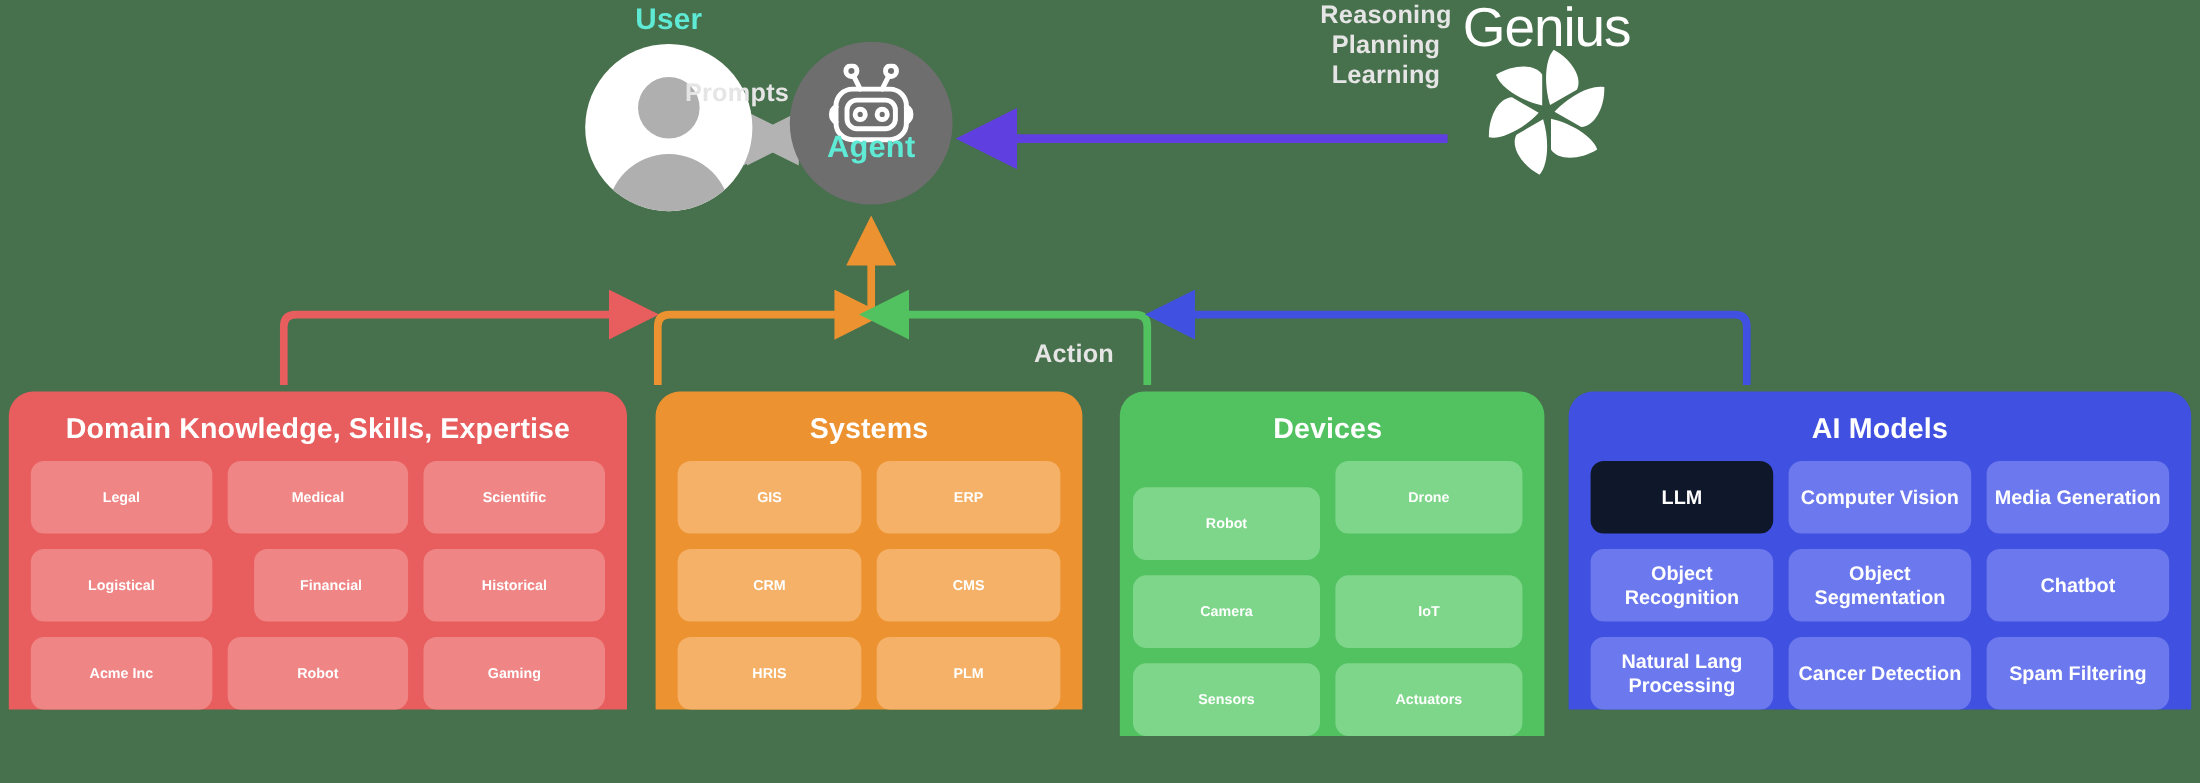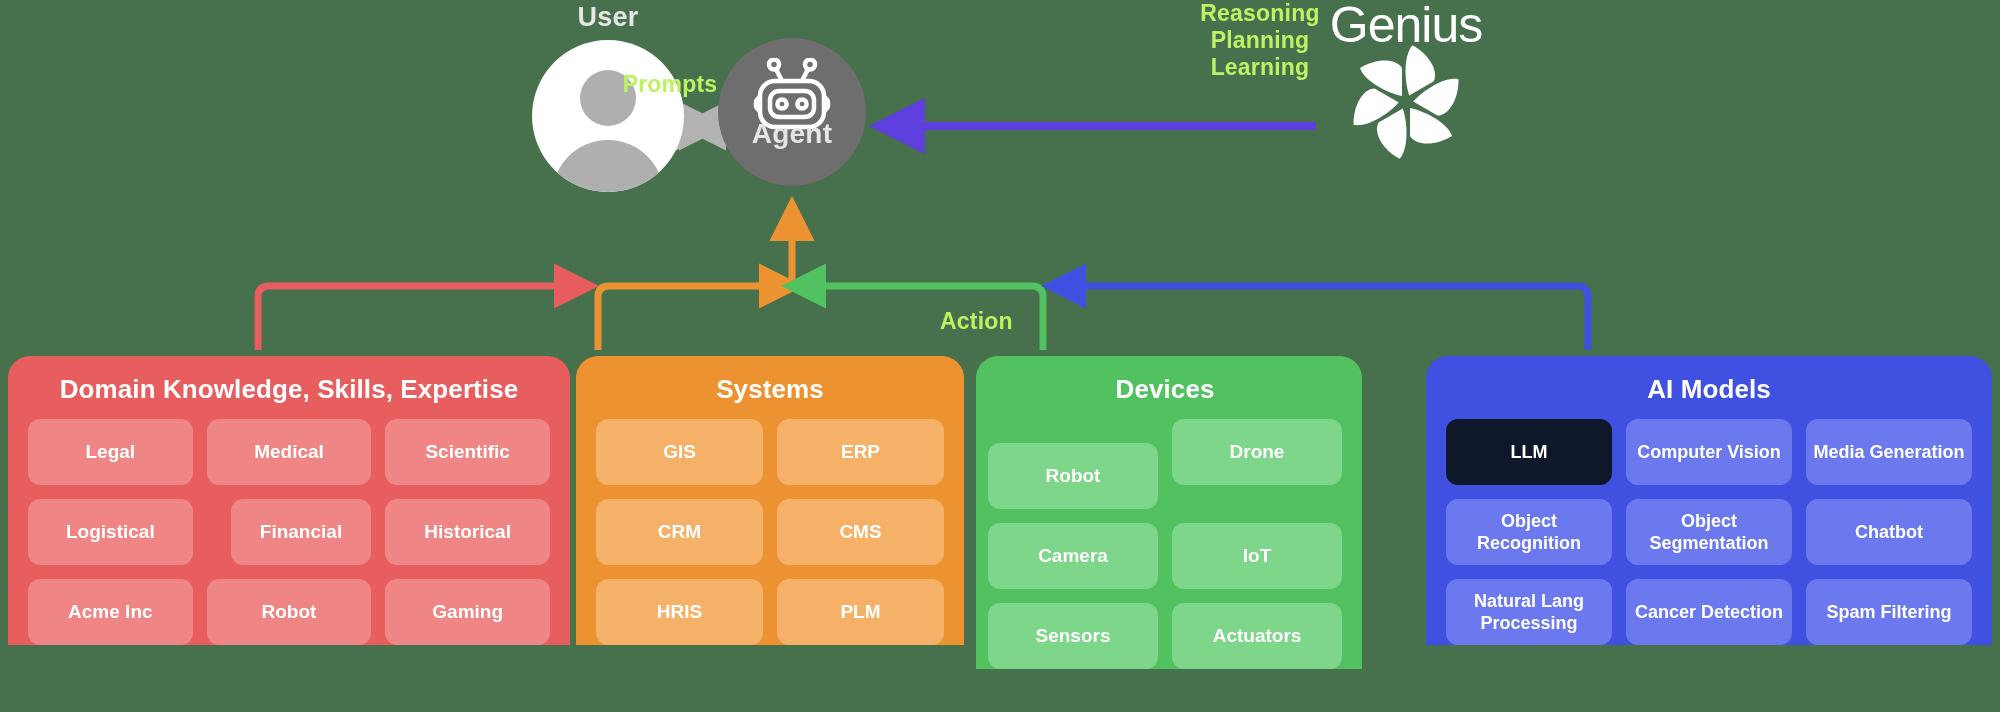--- a/index.html
+++ b/index.html
@@ -21,30 +21,30 @@
   #connectors {
     position: absolute;
     left: 0; top: 0;
     width: 2000px; height: 712px;
     pointer-events: none;
   }
 
   
   .node-label {
     position: absolute;
-    color: #e5e5e5;
+    color: #5eead4;
     font-weight: bold;
     font-size: 27px;
     letter-spacing: .2px;
     text-align: center;
     white-space: nowrap;
   }
   .flow-label {
     position: absolute;
-    color: #bef264;
+    color: #e5e5e5;
     font-weight: bold;
     font-size: 23px;
     text-align: center;
     line-height: 1.18;
     white-space: nowrap;
     letter-spacing: .2px;
   }
 
   #user-avatar {
     position: absolute;
@@ -127,35 +127,35 @@
     margin-bottom: 14px;
   }
   .chip-grid {
     display: grid;
     gap: 14px;
   }
   .chip {
     border-radius: 12px;
     color: #ffffff;
     font-weight: bold;
-    font-size: 19px;
+    font-size: 13px;
     text-align: center;
     line-height: 1.25;
     height: 66px;
     display: flex;
     align-items: center;
     justify-content: center;
     padding: 0 6px;
   }
 
   #panel-domain { left: 8px; width: 562px; }
   #panel-domain .chip-grid { grid-template-columns: repeat(3, 1fr); }
-  #panel-systems { left: 576px; width: 388px; }
+  #panel-systems { left: 596px; width: 388px; }
   #panel-systems .chip-grid { grid-template-columns: repeat(2, 1fr); }
-  #panel-devices { left: 976px; width: 386px; padding-left: 12px; }
+  #panel-devices { left: 1018px; width: 386px; padding-left: 12px; }
   #panel-devices .chip-grid { grid-template-columns: repeat(2, 1fr); }
   #panel-models { left: 1426px; width: 566px; }
   #panel-models .chip-grid { grid-template-columns: repeat(3, 1fr); }
   #panel-models .chip { font-size: 18px; }
 </style>
 </head>
 <body style="background: rgb(71, 112, 76);">
 
 <div id="stage" style="background: rgb(71, 112, 76);">
 

